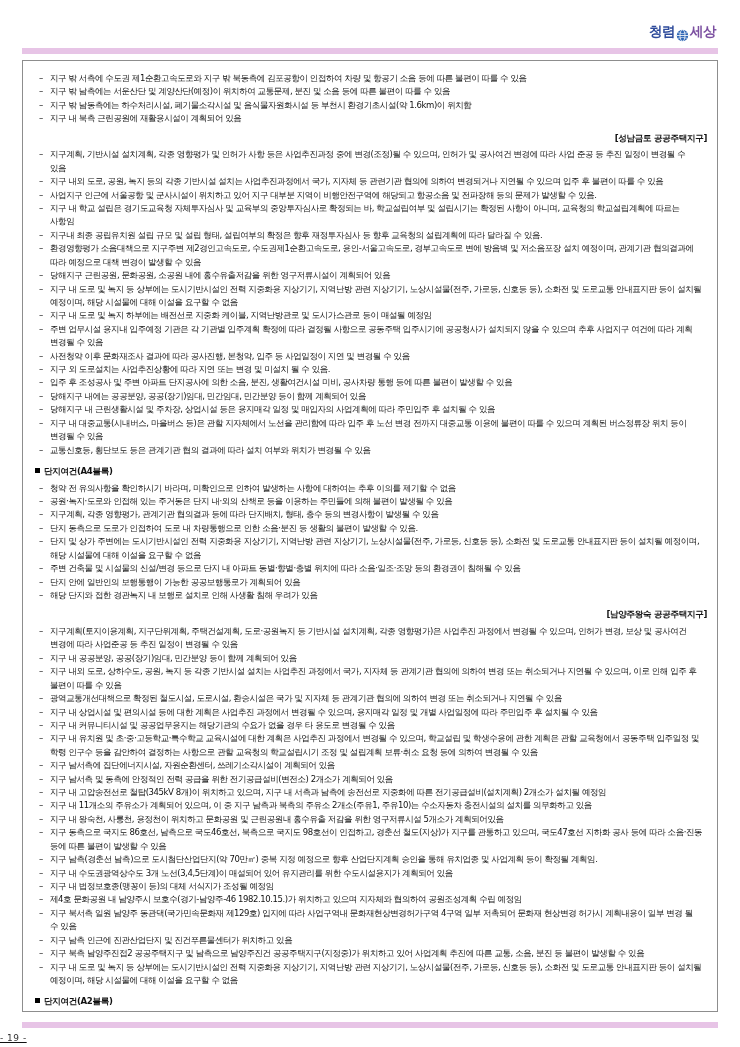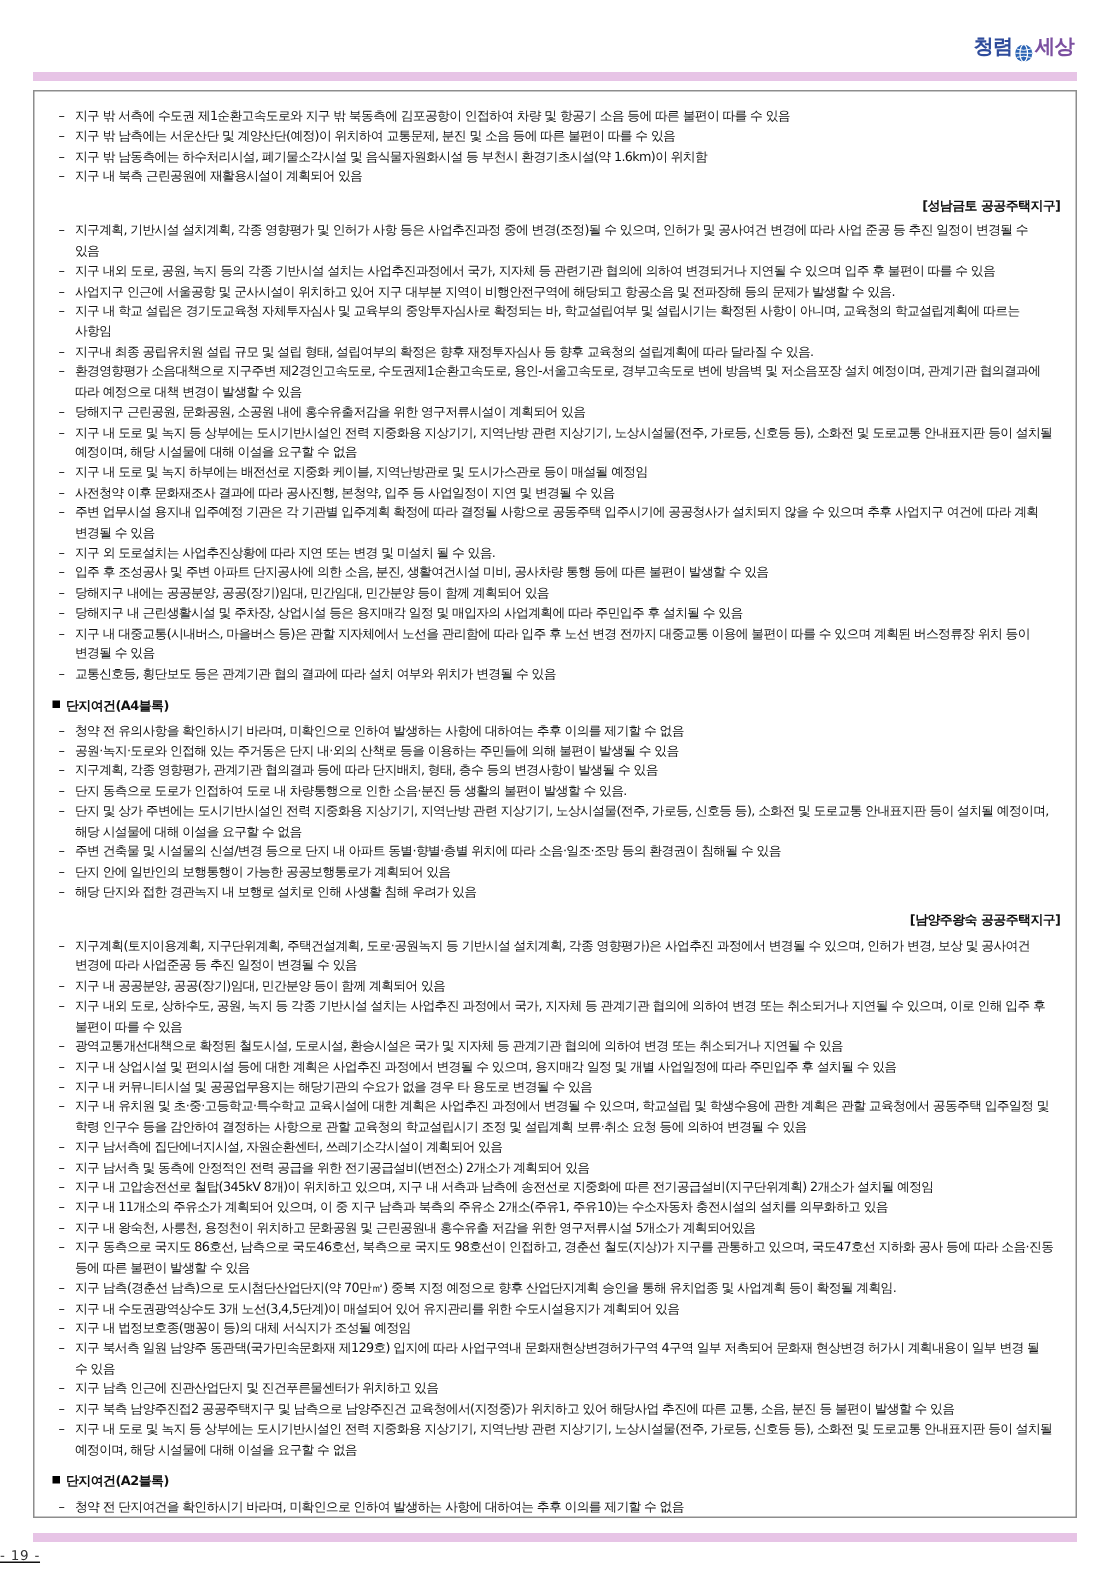--- a/index.html
+++ b/index.html
@@ -177,22 +177,22 @@
         <ul class="items">
           <li>지구계획, 기반시설 설치계획, 각종 영향평가 및 인허가 사항 등은 사업추진과정 중에 변경(조정)될 수 있으며, 인허가 및 공사여건 변경에 따라 사업 준공 등 추진 일정이 변경될 수 있음</li>
           <li>지구 내외 도로, 공원, 녹지 등의 각종 기반시설 설치는 사업추진과정에서 국가, 지자체 등 관련기관 협의에 의하여 변경되거나 지연될 수 있으며 입주 후 불편이 따를 수 있음</li>
           <li>사업지구 인근에 서울공항 및 군사시설이 위치하고 있어 지구 대부분 지역이 비행안전구역에 해당되고 항공소음 및 전파장해 등의 문제가 발생할 수 있음.</li>
           <li>지구 내 학교 설립은 경기도교육청 자체투자심사 및 교육부의 중앙투자심사로 확정되는 바, 학교설립여부 및 설립시기는 확정된 사항이 아니며, 교육청의 학교설립계획에 따르는 사항임</li>
           <li>지구내 최종 공립유치원 설립 규모 및 설립 형태, 설립여부의 확정은 향후 재정투자심사 등 향후 교육청의 설립계획에 따라 달라질 수 있음.</li>
           <li>환경영향평가 소음대책으로 지구주변 제2경인고속도로, 수도권제1순환고속도로, 용인-서울고속도로, 경부고속도로 변에 방음벽 및 저소음포장 설치 예정이며, 관계기관 협의결과에 따라 예정으로 대책 변경이 발생할 수 있음</li>
           <li>당해지구 근린공원, 문화공원, 소공원 내에 홍수유출저감을 위한 영구저류시설이 계획되어 있음</li>
           <li>지구 내 도로 및 녹지 등 상부에는 도시기반시설인 전력 지중화용 지상기기, 지역난방 관련 지상기기, 노상시설물(전주, 가로등, 신호등 등), 소화전 및 도로교통 안내표지판 등이 설치될 예정이며, 해당 시설물에 대해 이설을 요구할 수 없음</li>
           <li>지구 내 도로 및 녹지 하부에는 배전선로 지중화 케이블, 지역난방관로 및 도시가스관로 등이 매설될 예정임</li>
+          <li>주변 업무시설 용지내 입주예정 기관은 각 기관별 입주계획 확정에 따라 결정될 사항으로 공동주택 입주시기에 공공청사가 설치되지 않을 수 있으며 추후 사업지구 여건에 따라 계획 변경될 수 있음</li>
           <li>사전청약 이후 문화재조사 결과에 따라 공사진행, 본청약, 입주 등 사업일정이 지연 및 변경될 수 있음</li>
-          <li>주변 업무시설 용지내 입주예정 기관은 각 기관별 입주계획 확정에 따라 결정될 사항으로 공동주택 입주시기에 공공청사가 설치되지 않을 수 있으며 추후 사업지구 여건에 따라 계획 변경될 수 있음</li>
           <li>지구 외 도로설치는 사업추진상황에 따라 지연 또는 변경 및 미설치 될 수 있음.</li>
           <li>입주 후 조성공사 및 주변 아파트 단지공사에 의한 소음, 분진, 생활여건시설 미비, 공사차량 통행 등에 따른 불편이 발생할 수 있음</li>
           <li>당해지구 내에는 공공분양, 공공(장기)임대, 민간임대, 민간분양 등이 함께 계획되어 있음</li>
           <li>당해지구 내 근린생활시설 및 주차장, 상업시설 등은 용지매각 일정 및 매입자의 사업계획에 따라 주민입주 후 설치될 수 있음</li>
           <li>지구 내 대중교통(시내버스, 마을버스 등)은 관할 지자체에서 노선을 관리함에 따라 입주 후 노선 변경 전까지 대중교통 이용에 불편이 따를 수 있으며 계획된 버스정류장 위치 등이 변경될 수 있음</li>
           <li>교통신호등, 횡단보도 등은 관계기관 협의 결과에 따라 설치 여부와 위치가 변경될 수 있음</li>
         </ul>
       </div>
 
     <div>
@@ -214,30 +214,31 @@
         <ul class="items">
           <li>지구계획(토지이용계획, 지구단위계획, 주택건설계획, 도로·공원녹지 등 기반시설 설치계획, 각종 영향평가)은 사업추진 과정에서 변경될 수 있으며, 인허가 변경, 보상 및 공사여건 변경에 따라 사업준공 등 추진 일정이 변경될 수 있음</li>
           <li>지구 내 공공분양, 공공(장기)임대, 민간분양 등이 함께 계획되어 있음</li>
           <li>지구 내외 도로, 상하수도, 공원, 녹지 등 각종 기반시설 설치는 사업추진 과정에서 국가, 지자체 등 관계기관 협의에 의하여 변경 또는 취소되거나 지연될 수 있으며, 이로 인해 입주 후 불편이 따를 수 있음</li>
           <li>광역교통개선대책으로 확정된 철도시설, 도로시설, 환승시설은 국가 및 지자체 등 관계기관 협의에 의하여 변경 또는 취소되거나 지연될 수 있음</li>
           <li>지구 내 상업시설 및 편의시설 등에 대한 계획은 사업추진 과정에서 변경될 수 있으며, 용지매각 일정 및 개별 사업일정에 따라 주민입주 후 설치될 수 있음</li>
           <li>지구 내 커뮤니티시설 및 공공업무용지는 해당기관의 수요가 없을 경우 타 용도로 변경될 수 있음</li>
           <li>지구 내 유치원 및 초·중·고등학교·특수학교 교육시설에 대한 계획은 사업추진 과정에서 변경될 수 있으며, 학교설립 및 학생수용에 관한 계획은 관할 교육청에서 공동주택 입주일정 및 학령 인구수 등을 감안하여 결정하는 사항으로 관할 교육청의 학교설립시기 조정 및 설립계획 보류·취소 요청 등에 의하여 변경될 수 있음</li>
           <li>지구 남서측에 집단에너지시설, 자원순환센터, 쓰레기소각시설이 계획되어 있음</li>
           <li>지구 남서측 및 동측에 안정적인 전력 공급을 위한 전기공급설비(변전소) 2개소가 계획되어 있음</li>
-          <li>지구 내 고압송전선로 철탑(345kV 8개)이 위치하고 있으며, 지구 내 서측과 남측에 송전선로 지중화에 따른 전기공급설비(지구단위계획) 2개소가 설치될 예정임</li>
+          <li>지구 내 고압송전선로 철탑(345kV 8개)이 위치하고 있으며, 지구 내 서측과 남측에 송전선로 지중화에 따른 전기공급설비(설치계획) 2개소가 설치될 예정임</li>
           <li>지구 내 11개소의 주유소가 계획되어 있으며, 이 중 지구 남측과 북측의 주유소 2개소(주유1, 주유10)는 수소자동차 충전시설의 설치를 의무화하고 있음</li>
           <li>지구 내 왕숙천, 사릉천, 용정천이 위치하고 문화공원 및 근린공원내 홍수유출 저감을 위한 영구저류시설 5개소가 계획되어있음</li>
           <li>지구 동측으로 국지도 86호선, 남측으로 국도46호선, 북측으로 국지도 98호선이 인접하고, 경춘선 철도(지상)가 지구를 관통하고 있으며, 국도47호선 지하화 공사 등에 따라 소음·진동 등에 따른 불편이 발생할 수 있음</li>
           <li>지구 남측(경춘선 남측)으로 도시첨단산업단지(약 70만㎡) 중복 지정 예정으로 향후 산업단지계획 승인을 통해 유치업종 및 사업계획 등이 확정될 계획임.</li>
           <li>지구 내 수도권광역상수도 3개 노선(3,4,5단계)이 매설되어 있어 유지관리를 위한 수도시설용지가 계획되어 있음</li>
           <li>지구 내 법정보호종(맹꽁이 등)의 대체 서식지가 조성될 예정임</li>
+          <li>제4호 문화공원 내 남양주시 보호수(경기-남양주-46 1982.10.15.)가 위치하고 있으며 지자체와 협의하여 공원조성계획 수립 예정임</li>
           <li>지구 북서측 일원 남양주 동관댁(국가민속문화재 제129호) 입지에 따라 사업구역내 문화재현상변경허가구역 4구역 일부 저촉되어 문화재 현상변경 허가시 계획내용이 일부 변경 될 수 있음</li>
           <li>지구 남측 인근에 진관산업단지 및 진건푸른물센터가 위치하고 있음</li>
-          <li>지구 북측 남양주진접2 공공주택지구 및 남측으로 남양주진건 교육청에서(지정중)가 위치하고 있어 해당사업 추진에 따른 교통, 소음, 분진 등 불편이 발생할 수 있음</li>
+          <li>지구 북측 남양주진접2 공공주택지구 및 남측으로 남양주진건 공공주택지구(지정중)가 위치하고 있어 사업계획 추진에 따른 교통, 소음, 분진 등 불편이 발생할 수 있음</li>
           <li>지구 내 도로 및 녹지 등 상부에는 도시기반시설인 전력 지중화용 지상기기, 지역난방 관련 지상기기, 노상시설물(전주, 가로등, 신호등 등), 소화전 및 도로교통 안내표지판 등이 설치될 예정이며, 해당 시설물에 대해 이설을 요구할 수 없음</li>
         </ul>
       </div>
 
     <div>
         <div class="block-title"><span class="marker"></span><span>단지여건(A2블록)</span></div>
         <ul class="items">
           <li>청약 전 단지여건을 확인하시기 바라며, 미확인으로 인하여 발생하는 사항에 대하여는 추후 이의를 제기할 수 없음</li>
           <li>사전청약 블록은 지구 내 최초 입주하는 공동주택으로서 입주 후 지구 내 택지조성공사, 주변 공동주택 건축공사, 조경 및 하천공사 등이 진행될 수 있으며 공사로 인한 소음, 분진, 생활편의시설 미비, 공사차량 통행 및 교통장애 등에 따른 불편이 발생할 수 있음</li>
         </ul>

